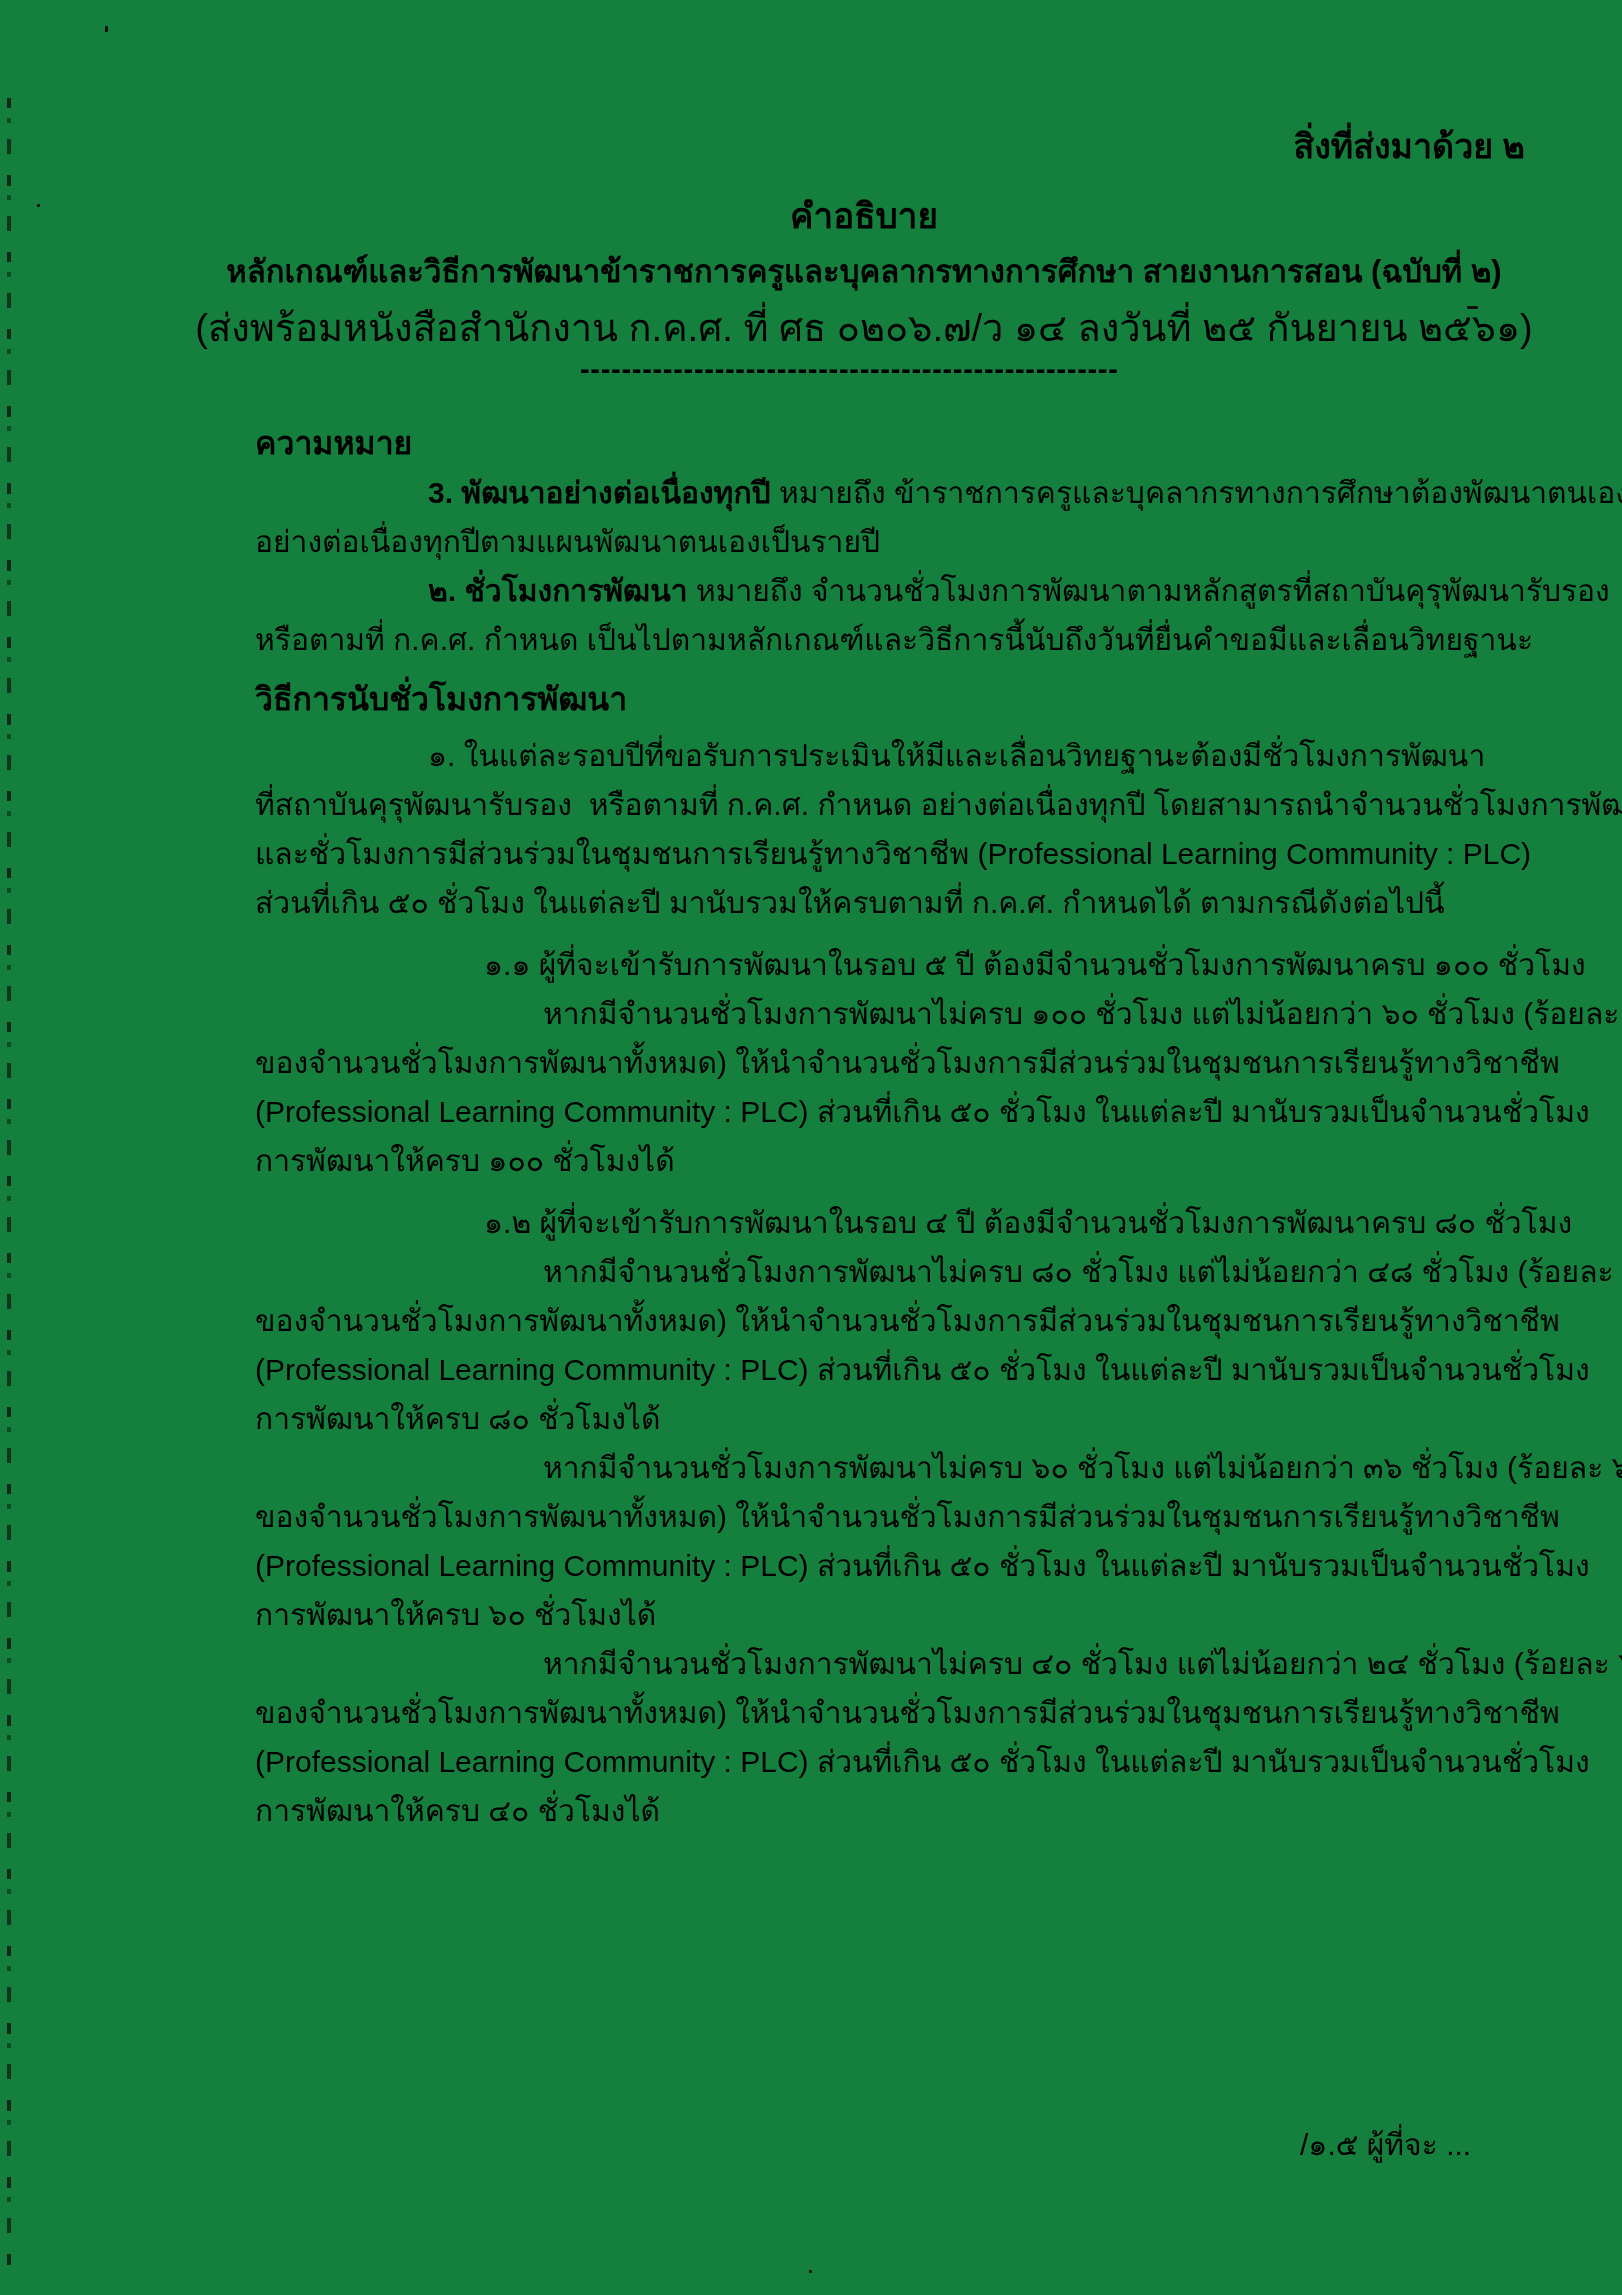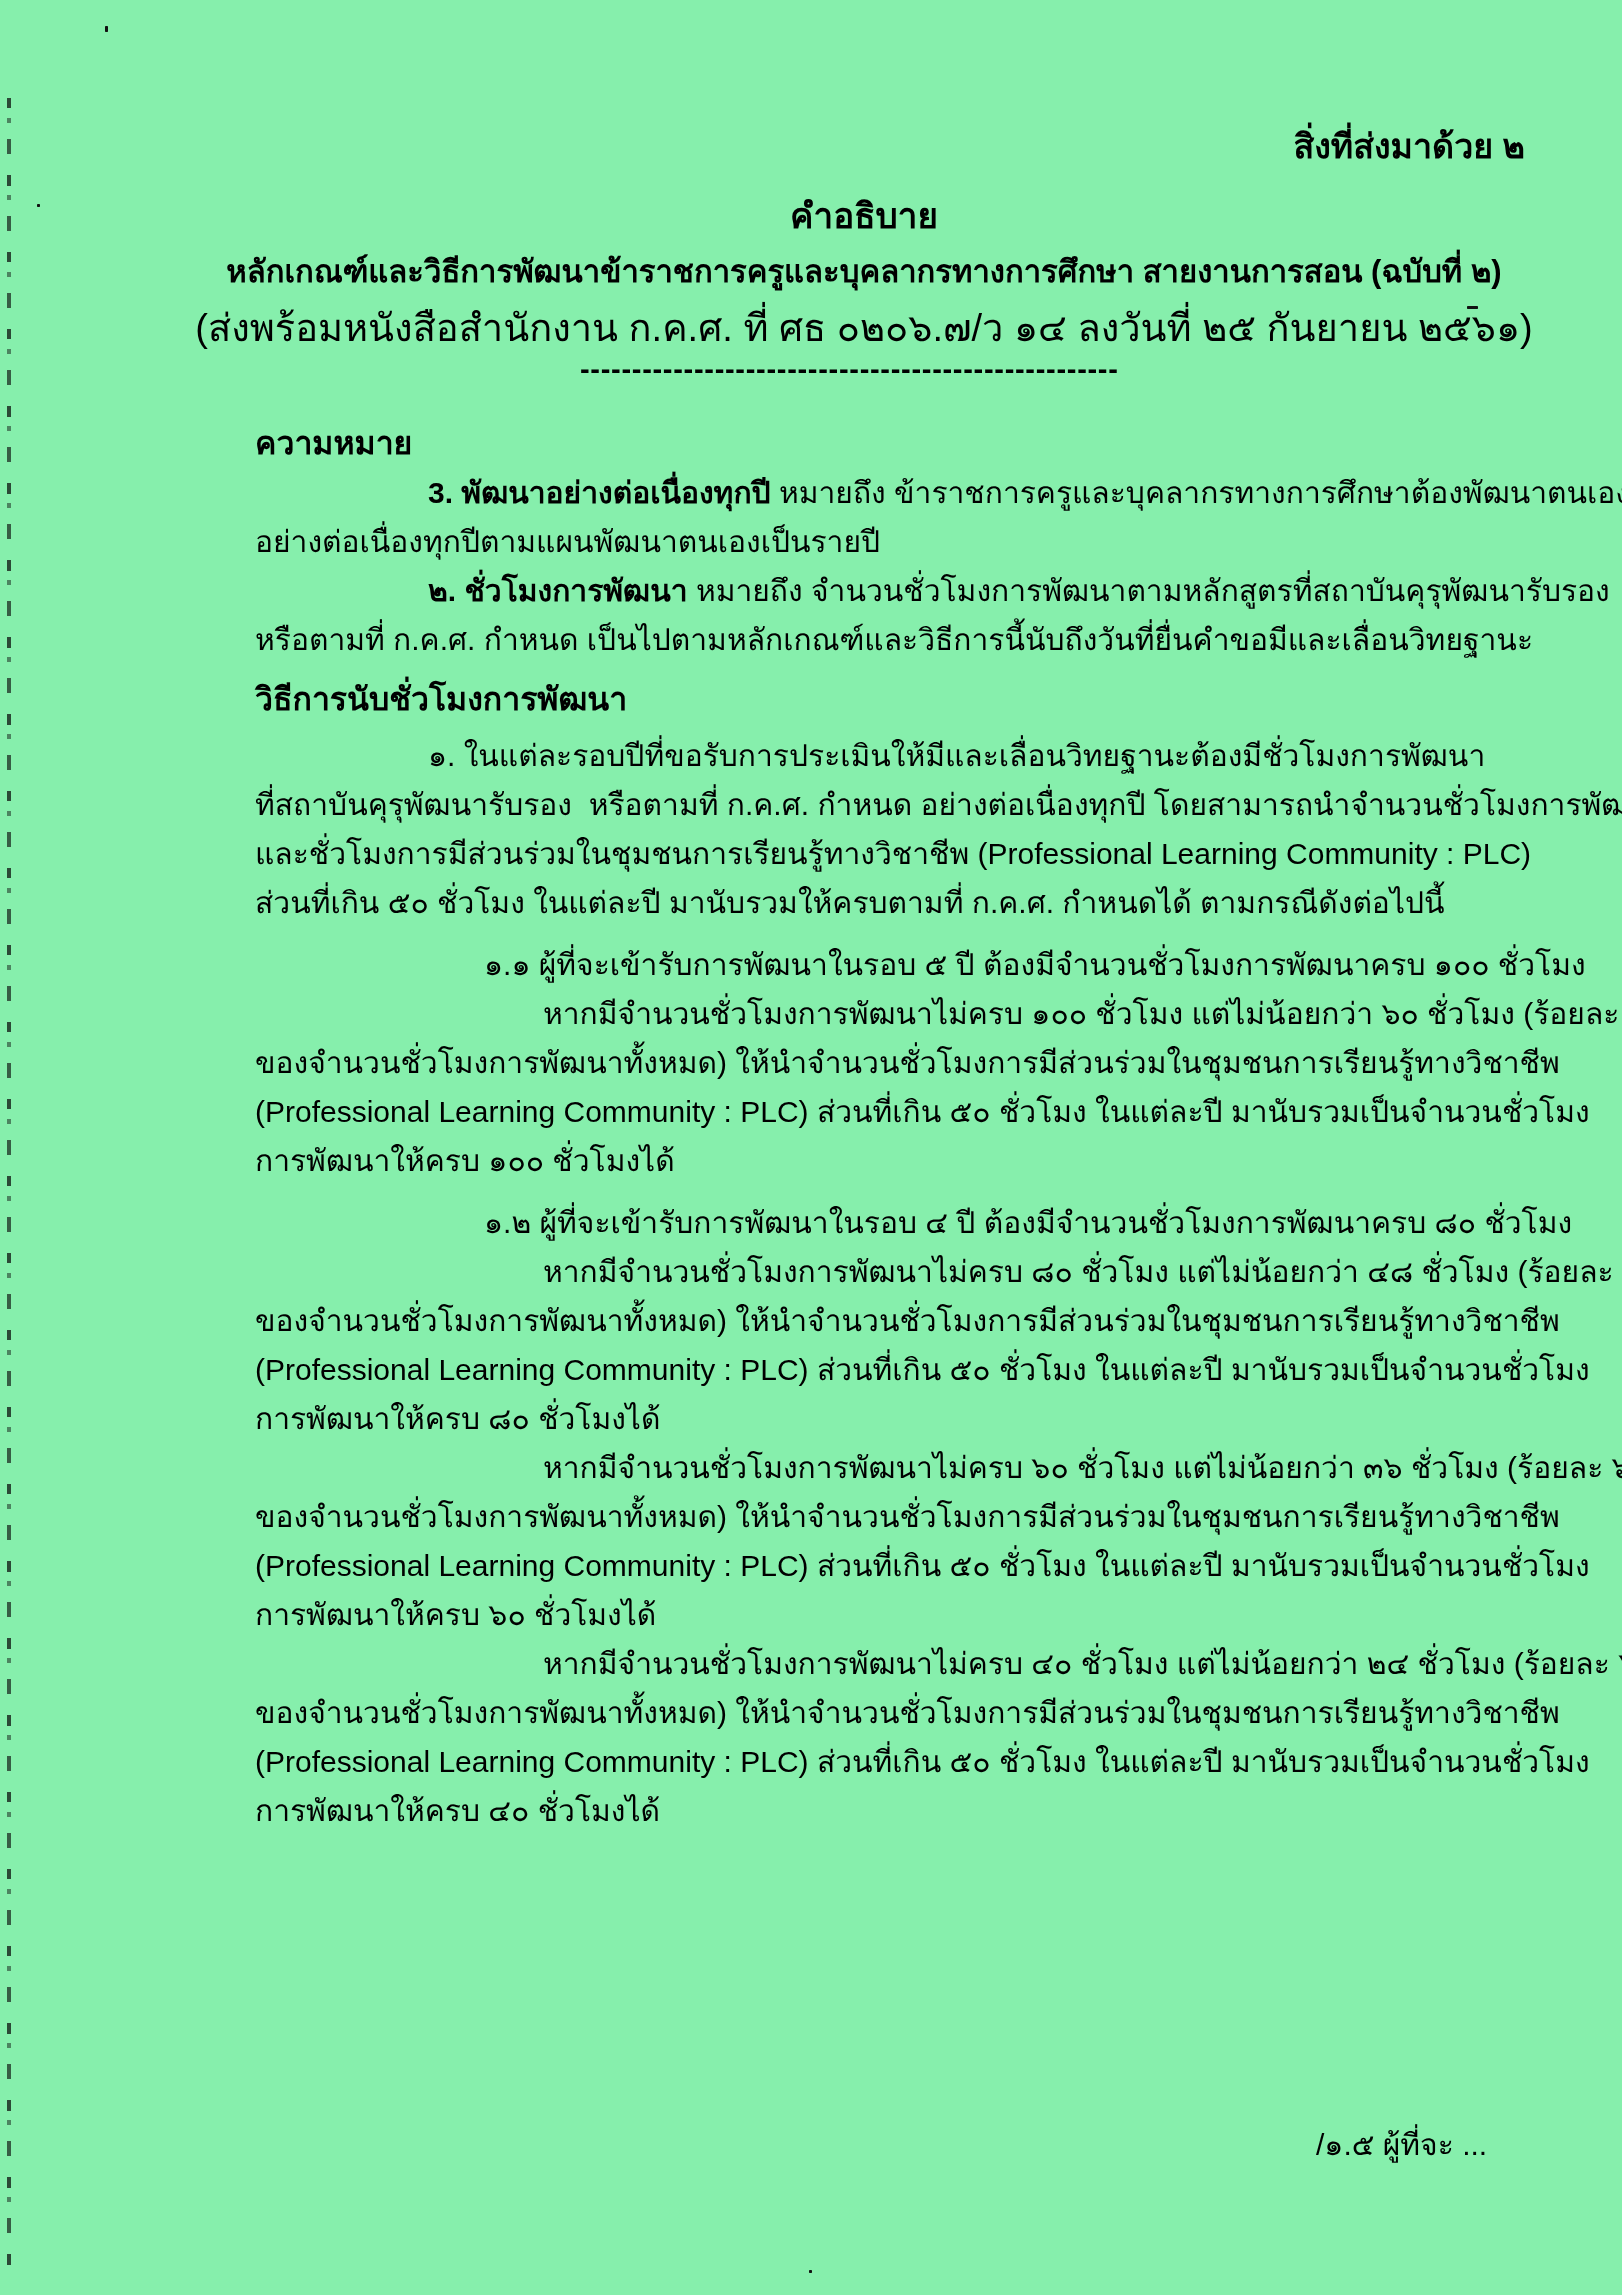--- a/index.html
+++ b/index.html
@@ -1,20 +1,20 @@
 <!DOCTYPE html>
 <html style="font-size:10.5px"><head>
 <meta charset="utf-8">
 <style>
   html, body { margin: 0; padding: 0; background: #e8e8e8; }
   .page {
     position: relative;
     width: 1622px;
     height: 2295px;
-    background: #86efac;
+    background: #15803d;
     overflow: hidden;
     color: #000;
     font-family: "Liberation Sans", "DejaVu Sans", sans-serif;
   }
   
   .artifact-left {
     position: absolute;
     left: 7.2px; top: 98px;
     width: 3.9px; height: 2172px;
     background: repeating-linear-gradient(
@@ -70,21 +70,21 @@
   }
   .body .line.first-after-heading { margin-top: 7.9px; }
   .body .line.block-start { margin-top: 13px; }
   .body .line .b { font-weight: 700; }
   .indent1 { padding-left: 173px; }
   .indent2 { padding-left: 229px; }
   .indent3 { padding-left: 288px; }
   .footer {
     position: absolute;
     left: 1300px; top: 2121px;
-    font-size: 30px; white-space: pre; margin-left: 16px;
+    font-size: 30px; white-space: pre;
   }
 </style>
 </head>
 <body>
 
 <div class="page">
   <div class="artifact-left"></div>
   <div class="speck s1"></div>
   <div class="speck s2"></div>
   <div class="speck s3"></div>

